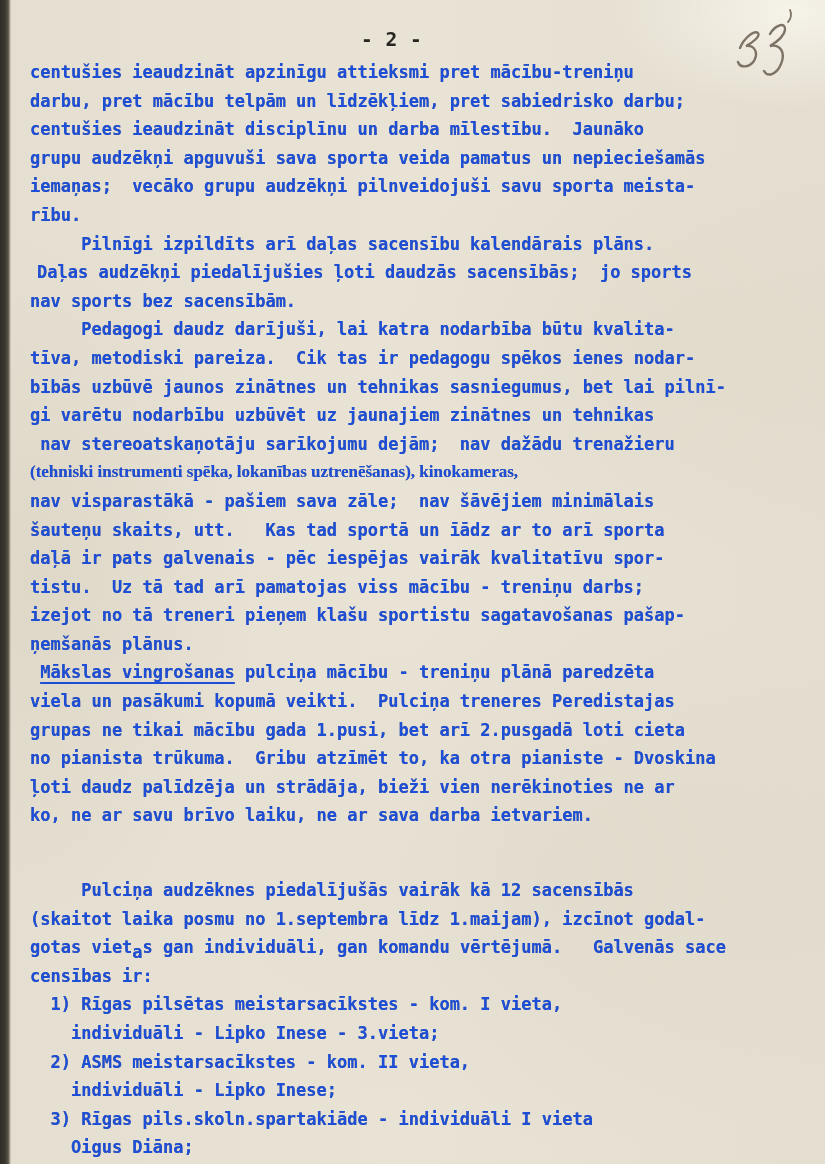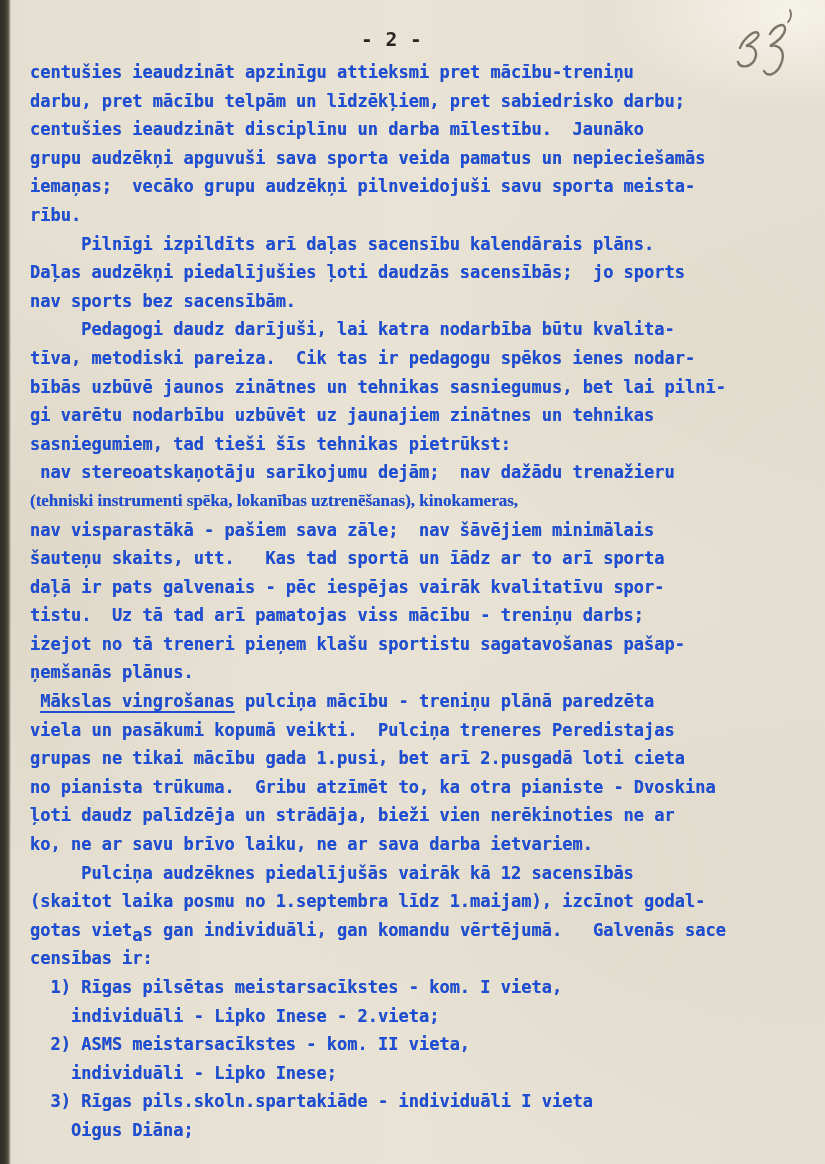--- a/index.html
+++ b/index.html
@@ -63,44 +63,43 @@
 </svg>
 
 <div class="doc-body">
     <div class="line" style="padding-left: 0ch;"><span>centušies ieaudzināt apzinīgu attieksmi pret mācību-treniņu</span></div>
     <div class="line" style="padding-left: 0ch;"><span>darbu, pret mācību telpām un līdzēkļiem, pret sabiedrisko darbu;</span></div>
     <div class="line" style="padding-left: 0ch;"><span>centušies ieaudzināt disciplīnu un darba mīlestību.  Jaunāko</span></div>
     <div class="line" style="padding-left: 0ch;"><span>grupu audzēkņi apguvuši sava sporta veida pamatus un nepieciešamās</span></div>
     <div class="line" style="padding-left: 0ch;"><span>iemaņas;  vecāko grupu audzēkņi pilnveidojuši savu sporta meista-</span></div>
     <div class="line" style="padding-left: 0ch;"><span>rību.</span></div>
     <div class="line" style="padding-left: 5ch;"><span>Pilnīgi izpildīts arī daļas sacensību kalendārais plāns.</span></div>
-    <div class="line" style="padding-left: 0ch;"><span>Daļas audzēkņi piedalījušies ļoti daudzās sacensībās;  jo sports</span></div>
+    <div class="line" style="padding-left: 0ch; margin-left: 7px;"><span>Daļas audzēkņi piedalījušies ļoti daudzās sacensībās;  jo sports</span></div>
     <div class="line" style="padding-left: 0ch;"><span>nav sports bez sacensībām.</span></div>
     <div class="line" style="padding-left: 5ch;"><span>Pedagogi daudz darījuši, lai katra nodarbība būtu kvalita-</span></div>
     <div class="line" style="padding-left: 0ch;"><span>tīva, metodiski pareiza.  Cik tas ir pedagogu spēkos ienes nodar-</span></div>
     <div class="line" style="padding-left: 0ch;"><span>bībās uzbūvē jaunos zinātnes un tehnikas sasniegumus, bet lai pilnī-</span></div>
     <div class="line" style="padding-left: 0ch;"><span>gi varētu nodarbību uzbūvēt uz jaunajiem zinātnes un tehnikas</span></div>
-    <div class="line" style="padding-left: 0ch;"><span>sasniegumiem, tad tieši šīs tehnikas pietrūkst:</span></div>
     <div class="line" style="padding-left: 1ch;"><span>nav stereoatskaņotāju sarīkojumu dejām;  nav dažādu trenažieru</span></div>
     <div class="line" style="padding-left: 0ch; font-family: Liberation Serif, serif;"><span>(tehniski instrumenti spēka, lokanības uztrenēšanas), kinokameras,</span></div>
     <div class="line" style="padding-left: 0ch;"><span>nav visparastākā - pašiem sava zāle;  nav šāvējiem minimālais</span></div>
     <div class="line" style="padding-left: 0ch;"><span>šauteņu skaits, utt.   Kas tad sportā un īādz ar to arī sporta</span></div>
     <div class="line" style="padding-left: 0ch;"><span>daļā ir pats galvenais - pēc iespējas vairāk kvalitatīvu spor-</span></div>
     <div class="line" style="padding-left: 0ch;"><span>tistu.  Uz tā tad arī pamatojas viss mācību - treniņu darbs;</span></div>
     <div class="line" style="padding-left: 0ch;"><span>izejot no tā treneri pieņem klašu sportistu sagatavošanas pašap-</span></div>
     <div class="line" style="padding-left: 0ch;"><span>ņemšanās plānus.</span></div>
     <div class="line" style="padding-left: 1ch;"><span class="u">Mākslas vingrošanas</span><span> pulciņa mācību - treniņu plānā paredzēta</span></div>
     <div class="line" style="padding-left: 0ch;"><span>viela un pasākumi kopumā veikti.  Pulciņa treneres Peredistajas</span></div>
     <div class="line" style="padding-left: 0ch;"><span>grupas ne tikai mācību gada 1.pusi, bet arī 2.pusgadā loti cieta</span></div>
     <div class="line" style="padding-left: 0ch;"><span>no pianista trūkuma.  Gribu atzīmēt to, ka otra pianiste - Dvoskina</span></div>
     <div class="line" style="padding-left: 0ch;"><span>ļoti daudz palīdzēja un strādāja, bieži vien nerēkinoties ne ar</span></div>
     <div class="line" style="padding-left: 0ch;"><span>ko, ne ar savu brīvo laiku, ne ar sava darba ietvariem.</span></div>
-    <div class="line" style="padding-left: 5ch;"><span>Pulciņa audzēknes piedalījušās vairāk kā 12 sacensībās</span></div>
+    <div class="line" style="padding-left: 5ch; margin-top: 46px;"><span>Pulciņa audzēknes piedalījušās vairāk kā 12 sacensībās</span></div>
     <div class="line" style="padding-left: 0ch;"><span>(skaitot laika posmu no 1.septembra līdz 1.maijam), izcīnot godal-</span></div>
     <div class="line" style="padding-left: 0ch;"><span>gotas viet</span><span class="sub">a</span><span>s gan individuāli, gan komandu vērtējumā.   Galvenās sace</span></div>
     <div class="line" style="padding-left: 0ch;"><span>censības ir:</span></div>
     <div class="line" style="padding-left: 2ch;"><span>1) Rīgas pilsētas meistarsacīkstes - kom. I vieta,</span></div>
-    <div class="line" style="padding-left: 4ch;"><span>individuāli - Lipko Inese - 2.vieta;</span></div>
+    <div class="line" style="padding-left: 4ch;"><span>individuāli - Lipko Inese - 3.vieta;</span></div>
     <div class="line" style="padding-left: 2ch;"><span>2) ASMS meistarsacīkstes - kom. II vieta,</span></div>
     <div class="line" style="padding-left: 4ch;"><span>individuāli - Lipko Inese;</span></div>
     <div class="line" style="padding-left: 2ch;"><span>3) Rīgas pils.skoln.spartakiāde - individuāli I vieta</span></div>
     <div class="line" style="padding-left: 4ch;"><span>Oigus Diāna;</span></div>
   </div>
 
 </body></html>

